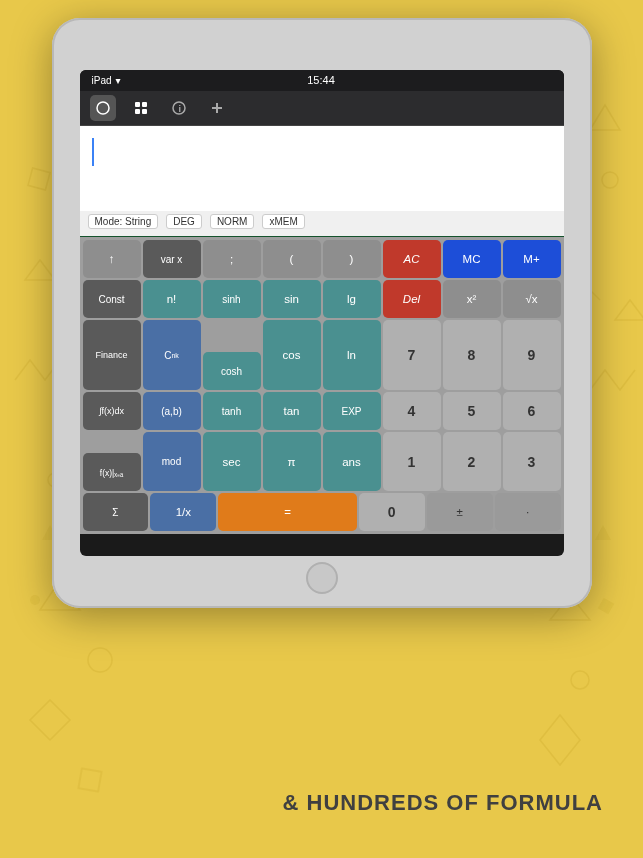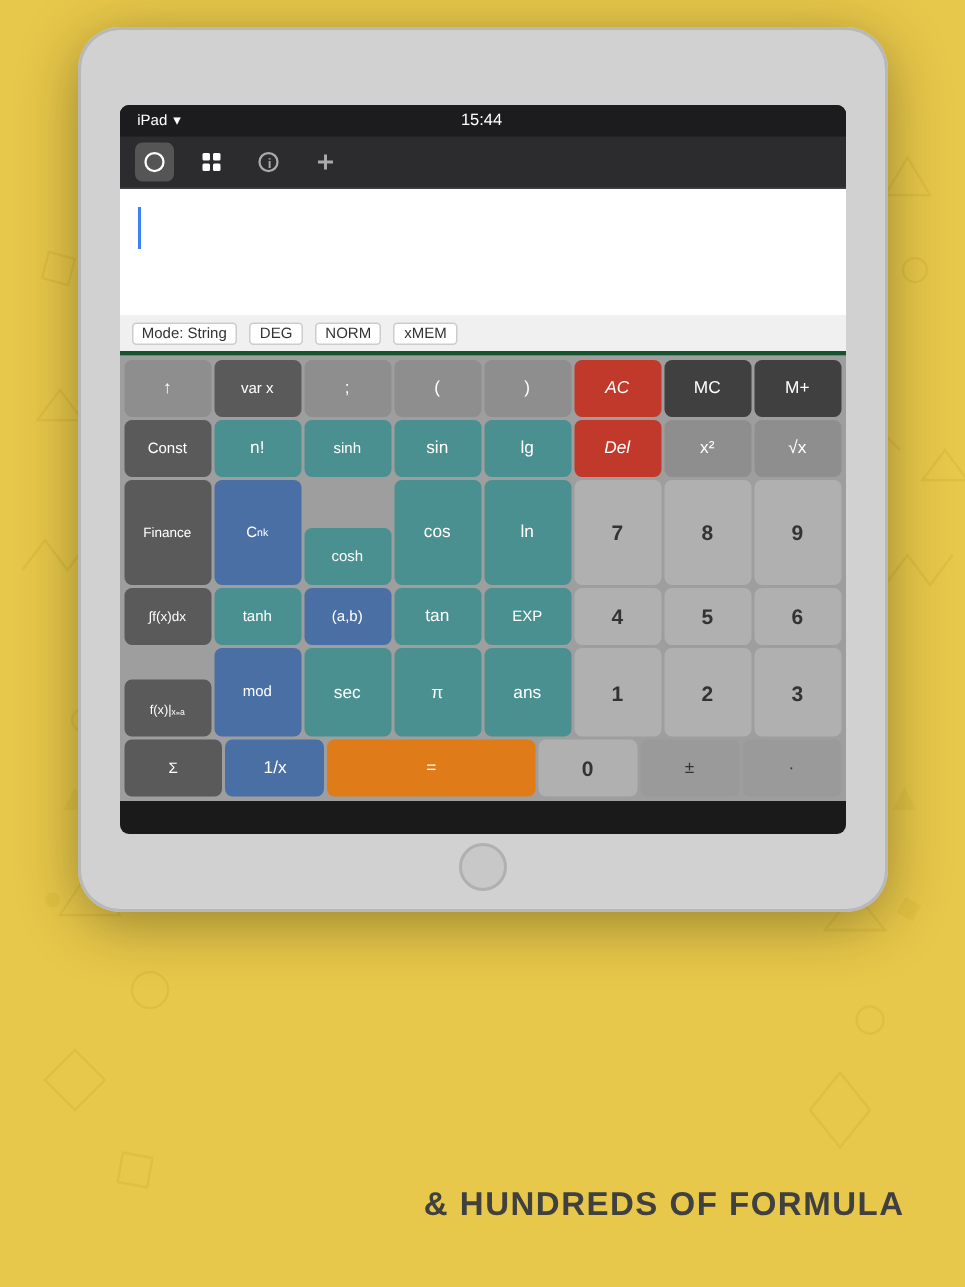--- a/index.html
+++ b/index.html
@@ -120,25 +120,25 @@
       width: 2px;
       height: 28px;
       background: #3B82F6;
       margin-top: 4px;
     }
 
     
     .mode-bar {
       background: #f0f0f0;
       display: flex;
-      align-items: center;
+      align-items: flex-start;
       padding: 3px 8px;
       gap: 8px;
       height: 28px;
-      border-bottom: 3px solid #14532d;
+      border-bottom: 1px solid #14532d;
     }
     .mode-tag {
       background: #fff;
       border: 1px solid #ccc;
       border-radius: 3px;
       padding: 1px 6px;
       font-size: 10px;
       color: #333;
     }
 
@@ -173,21 +173,21 @@
       outline: none;
       position: relative;
     }
 
     
     .key-gray { background: #8e8e8e; color: #fff; }
     .key-dark { background: #5a5a5a; color: #fff; }
     .key-blue { background: #4a6fa5; color: #fff; }
     .key-teal { background: #4a9090; color: #fff; }
     .key-red { background: #c0392b; color: #fff; font-style: italic; }
-    .key-navy { background: #404040; color: #fff; }
+    .key-navy { background: #1d4ed8; color: #fff; }
     .key-orange { background: #e07b1a; color: #fff; }
     .key-num { background: #b0b0b0; color: #333; font-weight: 600; font-size: 14px; }
 
     
     .key sup, .key sub { font-size: 7px; }
 
     .screen-content {
       display: flex;
       flex-direction: column;
       height: calc(100% - 22px);
@@ -353,22 +353,22 @@
             <button class="key key-teal" style="font-size:10px;margin-top:32px;">cosh</button>
             <button class="key key-teal">cos</button>
             <button class="key key-teal">ln</button>
             <button class="key key-num">7</button>
             <button class="key key-num">8</button>
             <button class="key key-num">9</button>
           </div>
 
           <div class="calc-row">
             <button class="key key-dark key-integral" style="font-size:9px;">∫f(x)dx</button>
+            <button class="key key-blue" style="font-size:10px;">(a,b)</button>
             <button class="key key-teal" style="font-size:10px;">tanh</button>
-            <button class="key key-blue" style="font-size:10px;">(a,b)</button>
             <button class="key key-teal">tan</button>
             <button class="key key-teal" style="font-size:10px;">EXP</button>
             <button class="key key-num">4</button>
             <button class="key key-num">5</button>
             <button class="key key-num">6</button>
           </div>
 
           <div class="calc-row">
             <button class="key key-dark key-fx" style="font-size:8.5px;">f(x)|ₓ₌ₐ</button>
             <button class="key key-blue" style="font-size:10px;">mod</button>

